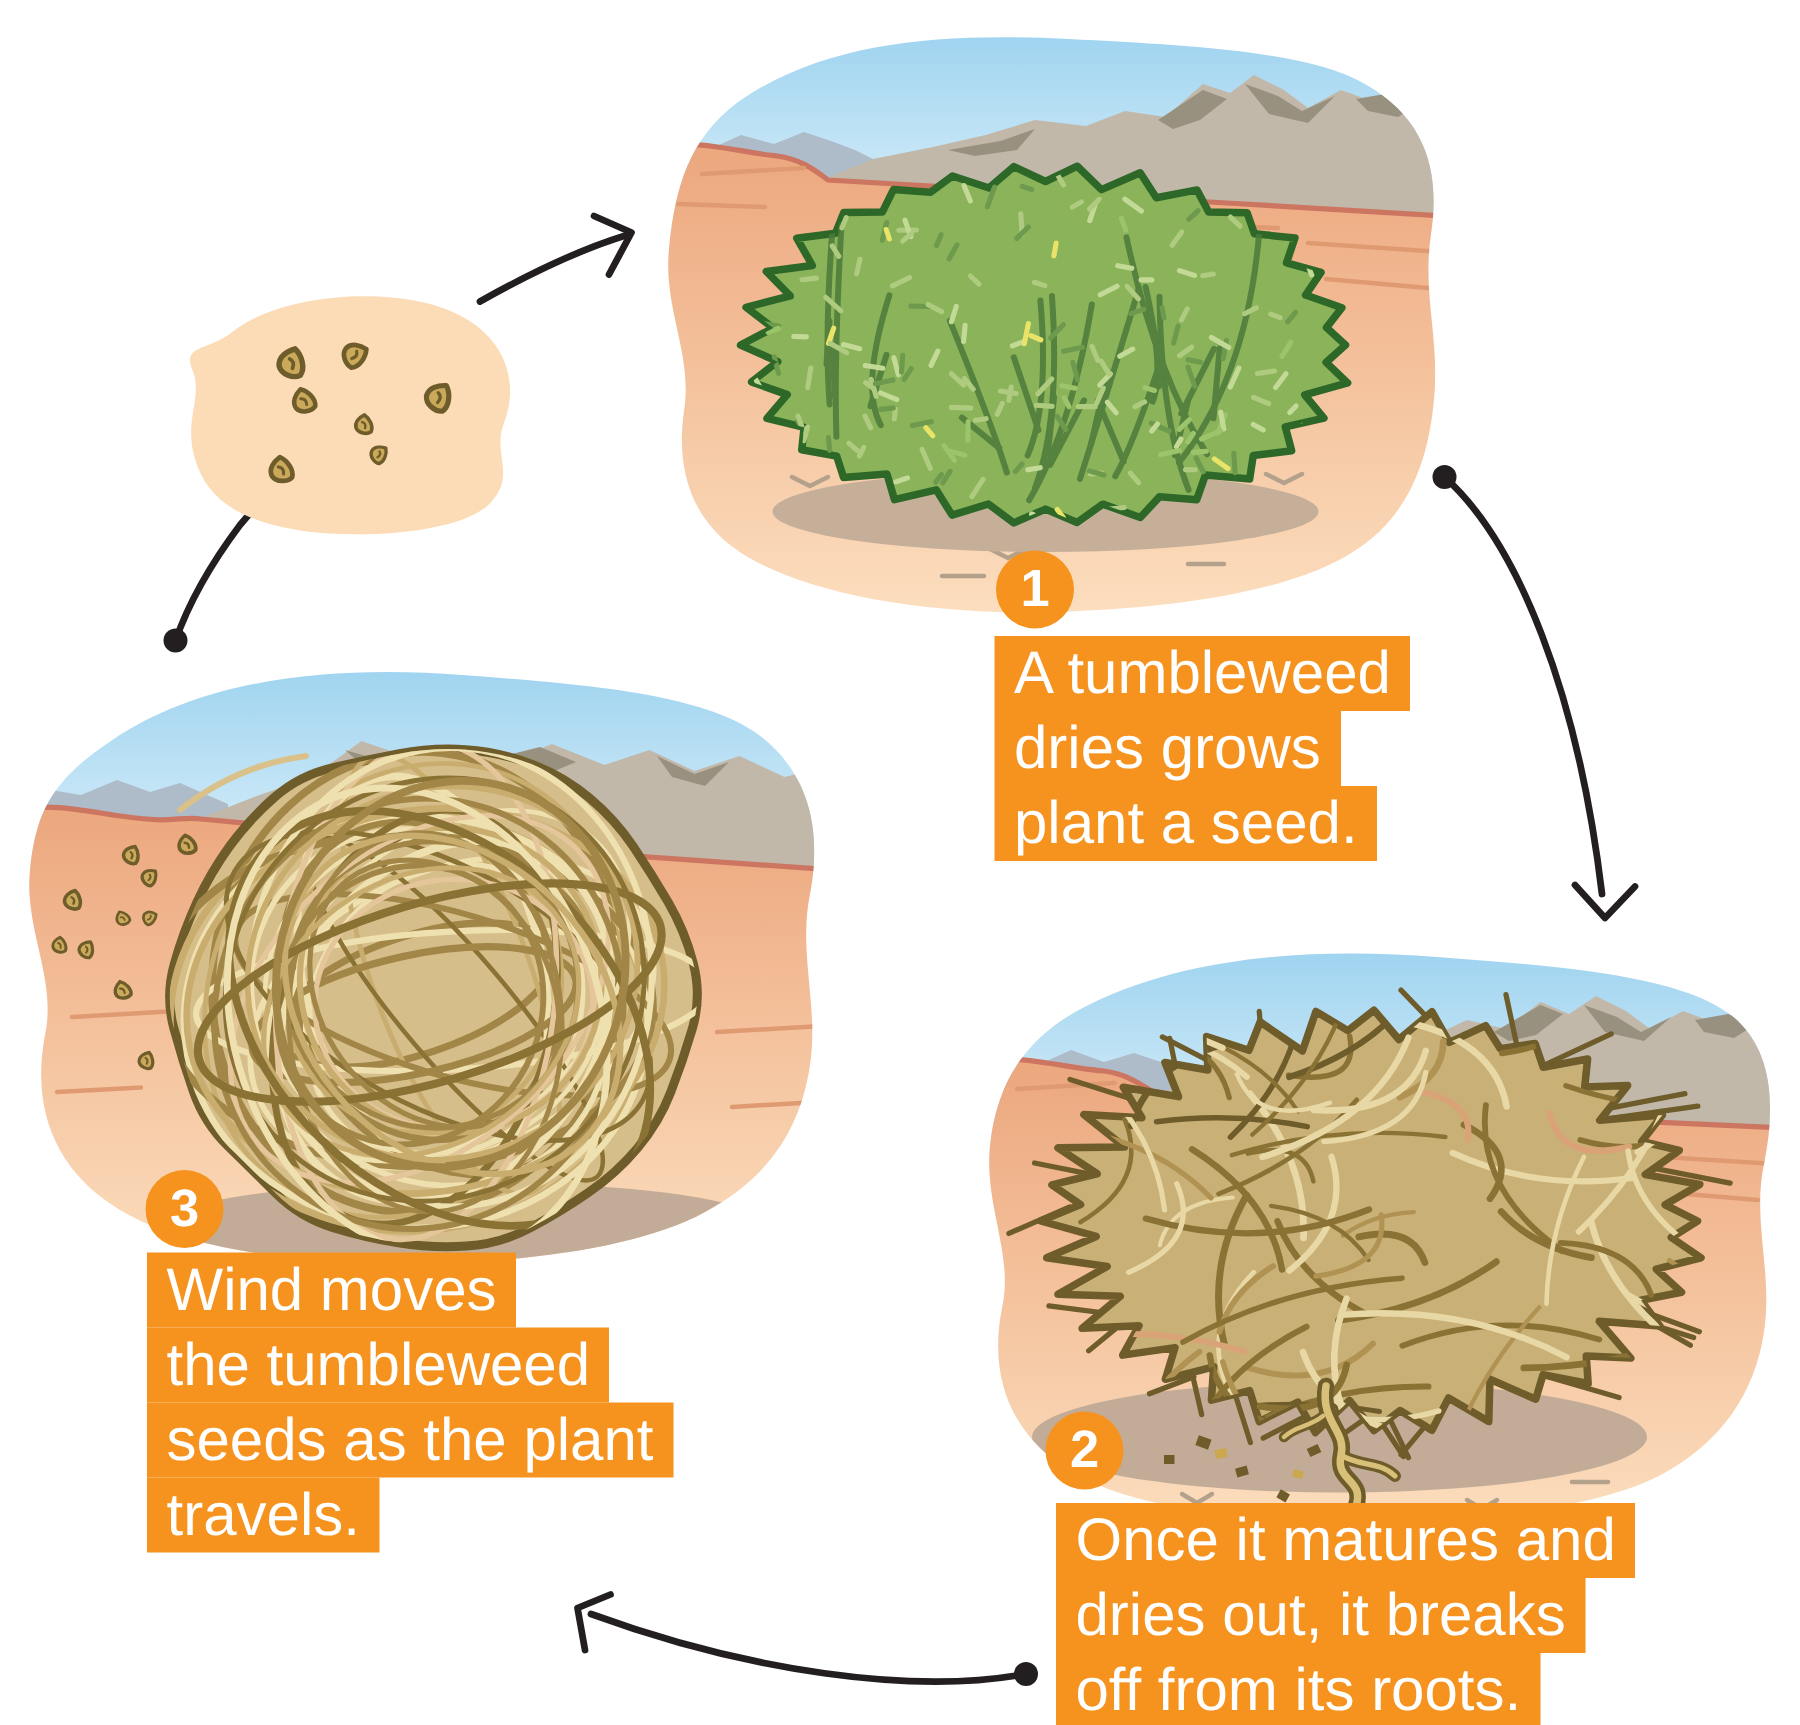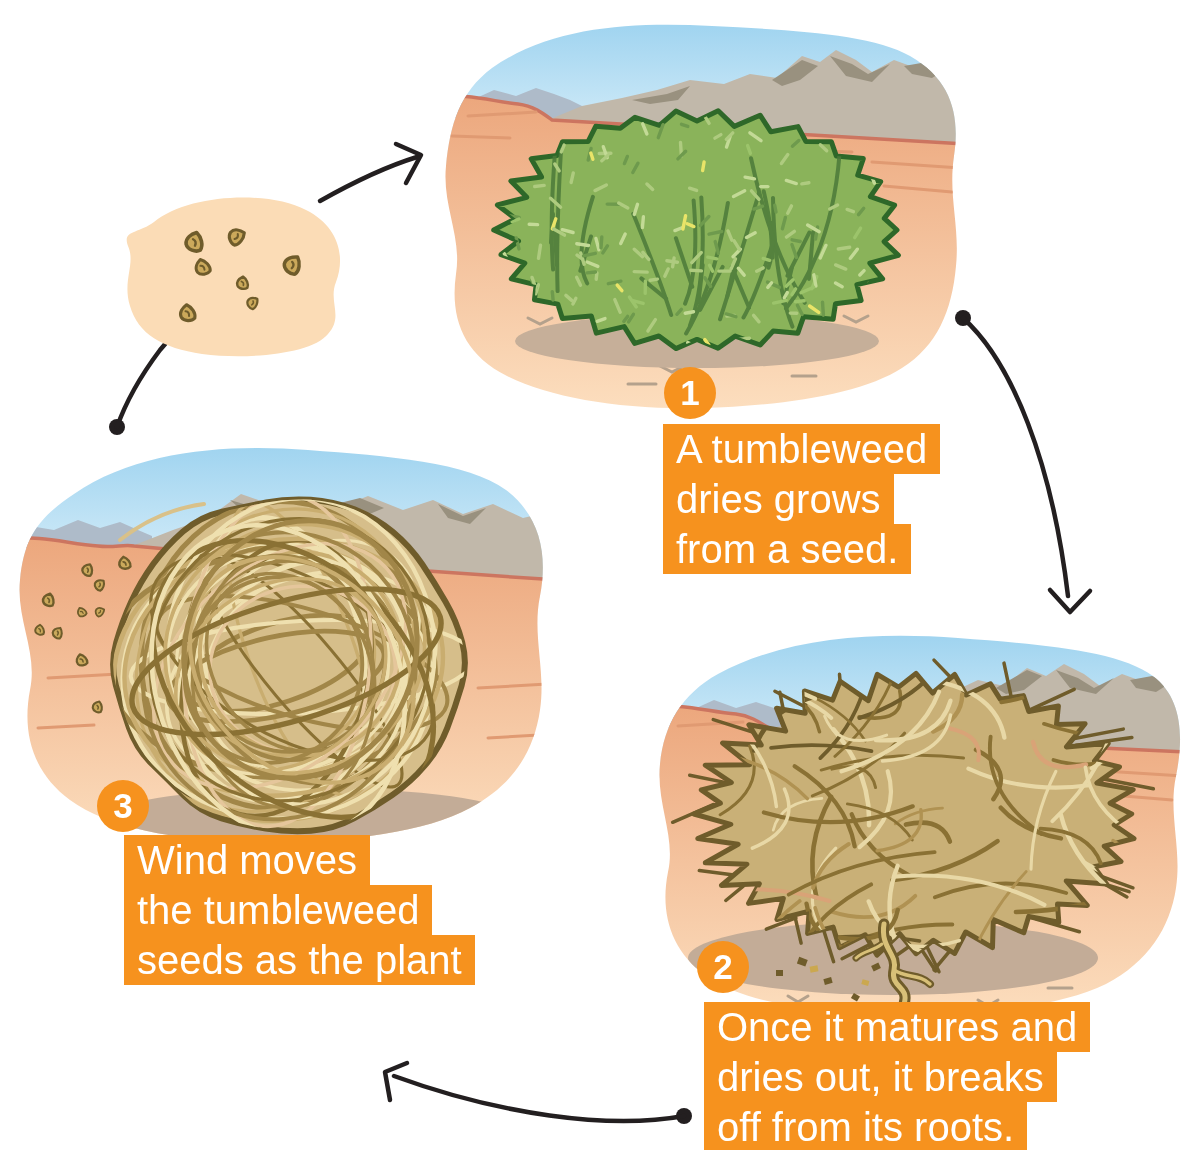--- a/index.html
+++ b/index.html
@@ -11,21 +11,21 @@
   .seed-patch{position:absolute;left:118px;top:188px;z-index:3;}
   .badge{position:absolute;z-index:4;width:52px;height:52px;border-radius:50%;
          background:#F6921E;color:#fff;font-size:35px;font-weight:700;
          display:flex;align-items:center;justify-content:center;}
   #badge1{left:664px;top:367px;}
   #badge2{left:697px;top:941px;}
   #badge3{left:97px;top:780px;}
   .caption{position:absolute;z-index:4;display:flex;flex-direction:column;align-items:flex-start;text-align:center;}
   #cap1{left:663px;top:424px;}
   #cap2{left:704px;top:1002px;}
-  #cap3{left:98px;top:835px;margin-left:26px;}
+  #cap3{left:98px;top:835px;}
   .cap-line{background:#F6921E;color:#fff;font-size:40px;line-height:44px;
             padding:3px 13px;white-space:nowrap;}
   #scene1{left:432px;top:16px;}
   #scene2{left:648px;top:628px;}
   #scene3{left:8px;top:438px;}
 </style>
 </head>
 <body>
 
 <div class="canvas">
@@ -623,26 +623,27 @@
     </svg>
   </div>
 
   <div class="badge" id="badge1">1</div>
   <div class="badge" id="badge2">2</div>
   <div class="badge" id="badge3">3</div>
 
   <div class="caption" id="cap1">
     <div class="cap-line">A tumbleweed</div>
     <div class="cap-line">dries grows</div>
-    <div class="cap-line">from a seed.</div>
+    <div class="cap-line">plant a seed.</div>
   </div>
   <div class="caption" id="cap2">
     <div class="cap-line">Once it matures and</div>
     <div class="cap-line">dries out, it breaks</div>
     <div class="cap-line">off from its roots.</div>
   </div>
   <div class="caption" id="cap3">
     <div class="cap-line">Wind moves</div>
     <div class="cap-line">the tumbleweed</div>
     <div class="cap-line">seeds as the plant</div>
+    <div class="cap-line">travels.</div>
   </div>
 
 </div>
 
 </body></html>

